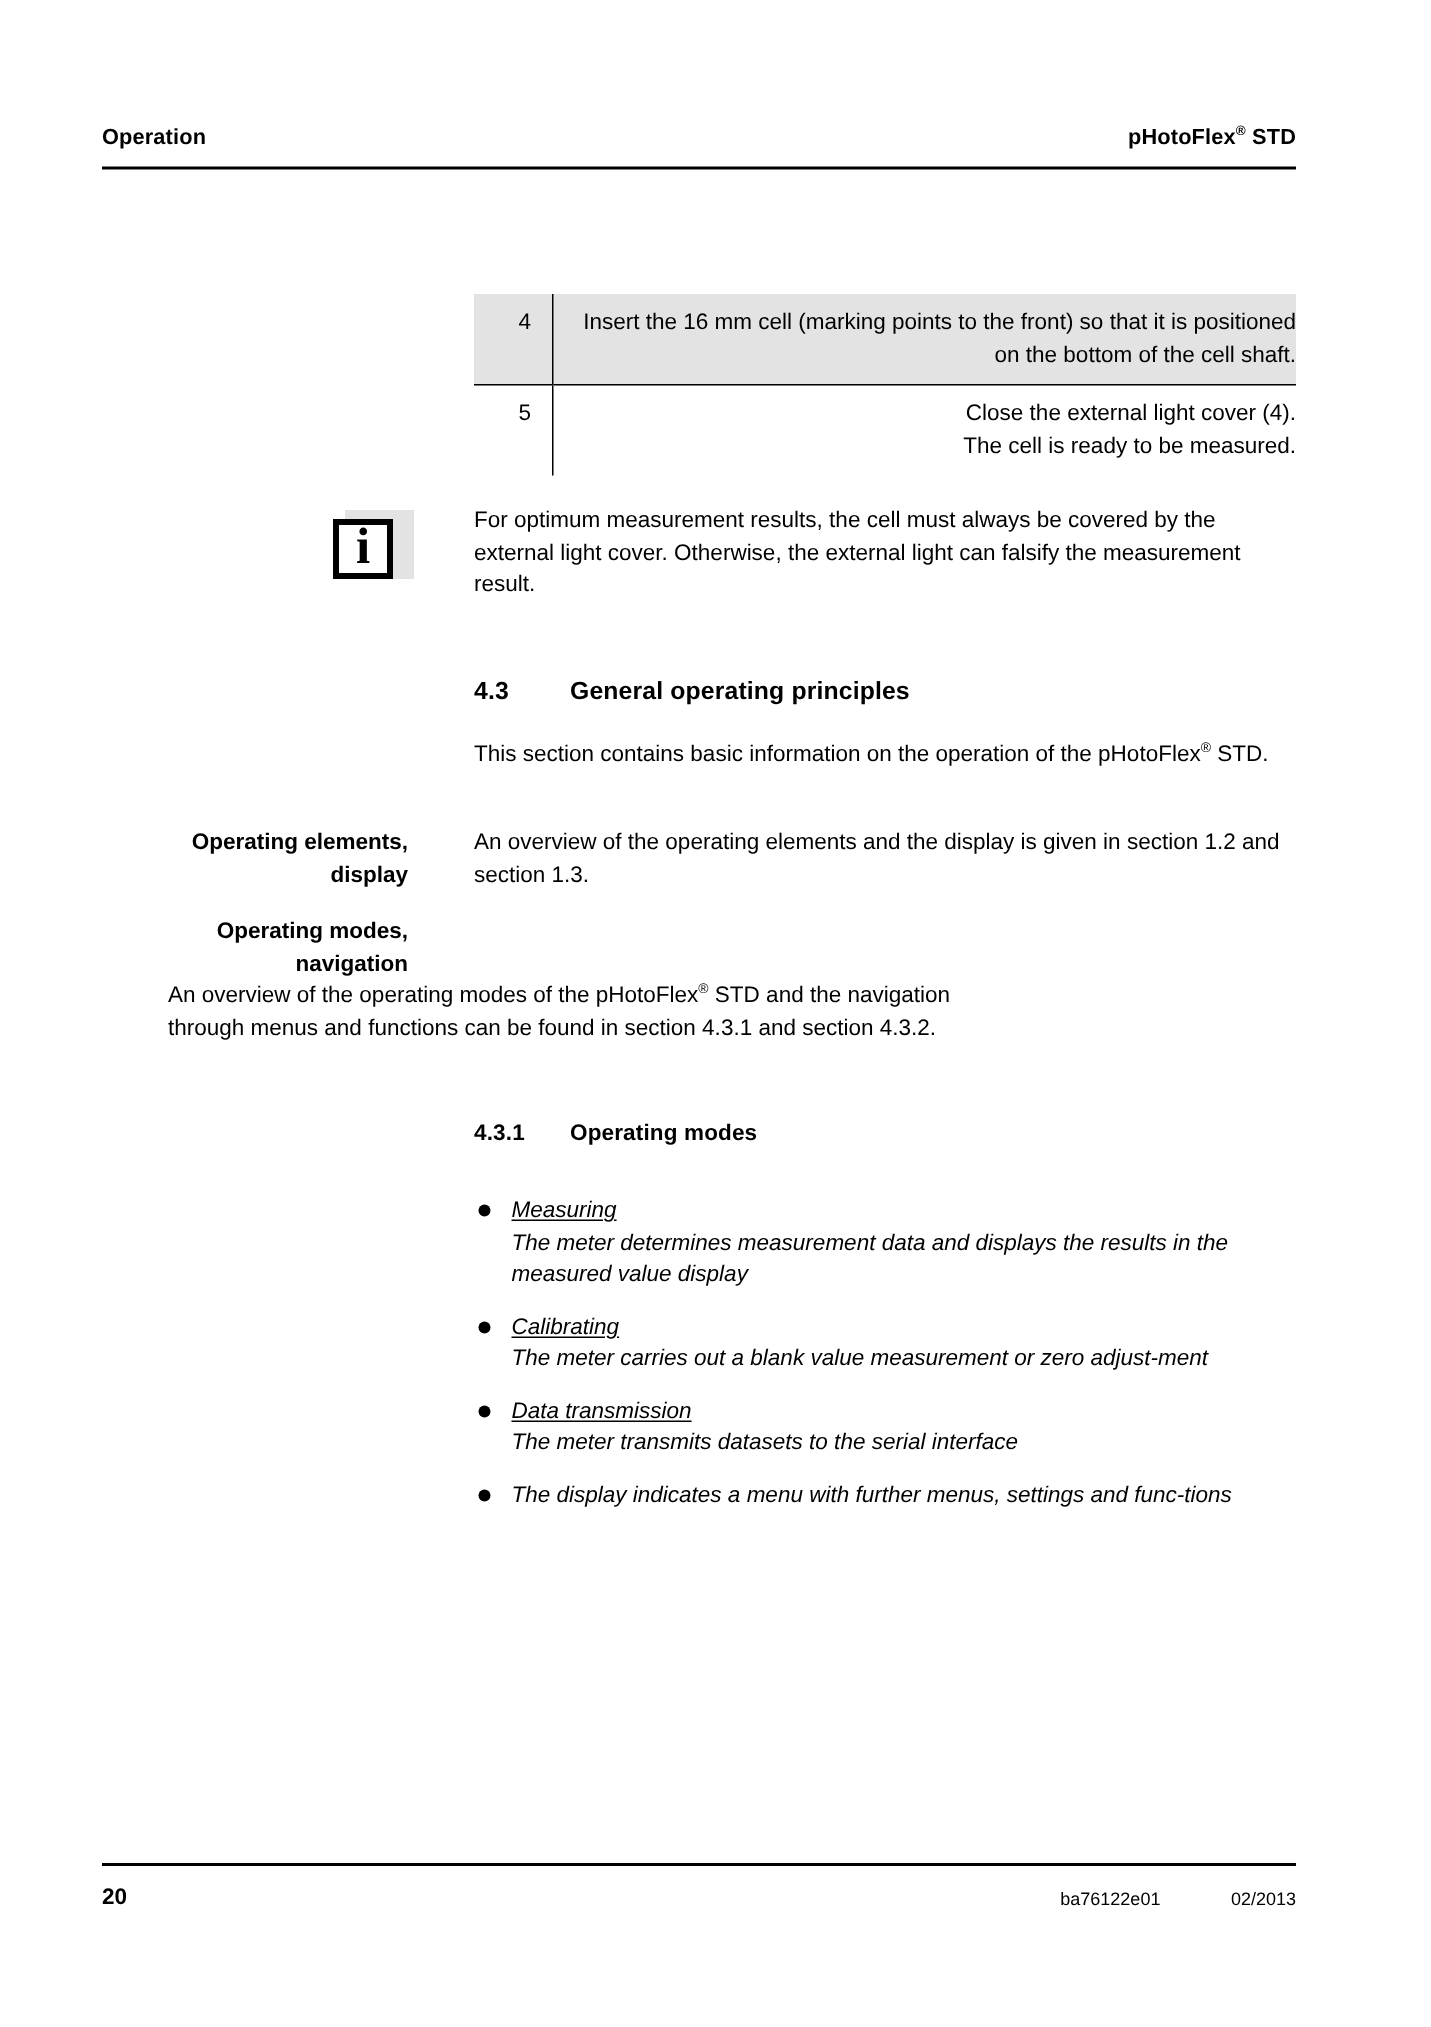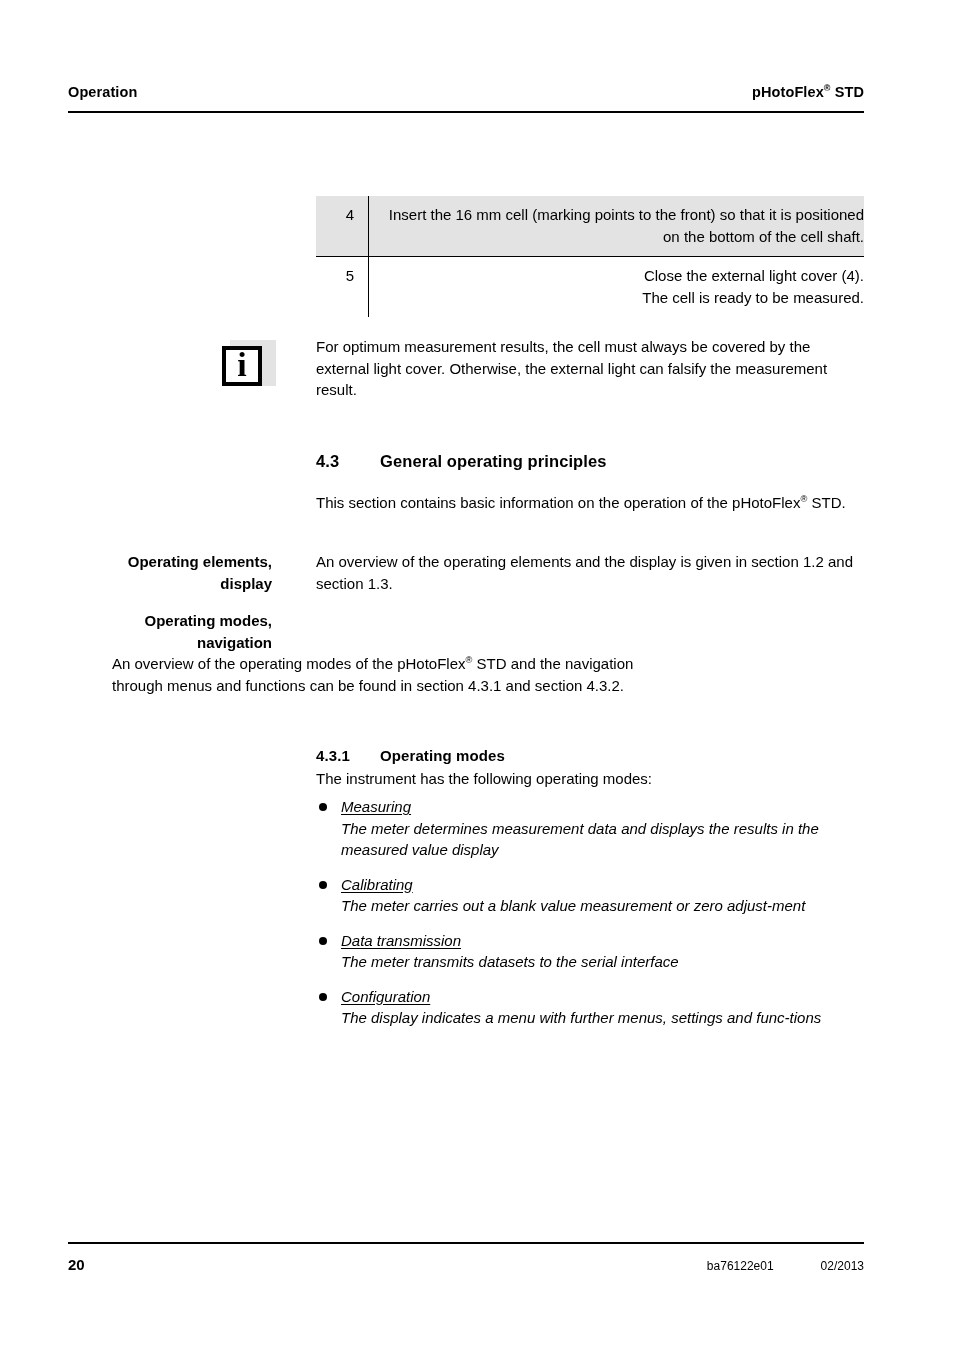--- a/index.html
+++ b/index.html
@@ -281,41 +281,39 @@
       <div>Operating modes,</div>
       <div>navigation</div>
     </div>
     <div class="text"><span>An overview of the operating modes of the pHotoFlex</span><sup>®</sup><span> STD and the navigation through menus and functions can be found in section 4.3.1 and section 4.3.2.</span></div>
   </div>
 
   <div class="h3" style="top:731px;margin-top:16px;">
     <span class="num">4.3.1</span><span>Operating modes</span>
   </div>
 
-  <div class="para" style="top:768px;">The instrument has the following operating modes:</div>
 
   <div class="bullets" style="top:796px;font-style:italic;">
     <div class="bullet-item">
       <span class="bullet-dot"></span>
       <div class="bullet-title">Measuring</div>
       <div>The meter determines measurement data and displays the results in the measured value display</div>
     </div>
     <div class="bullet-item">
       <span class="bullet-dot"></span>
       <div class="bullet-title">Calibrating</div>
       <div>The meter carries out a blank value measurement or zero adjust-ment</div>
     </div>
     <div class="bullet-item">
       <span class="bullet-dot"></span>
       <div class="bullet-title">Data transmission</div>
       <div>The meter transmits datasets to the serial interface</div>
     </div>
     <div class="bullet-item">
       <span class="bullet-dot"></span>
-      <div class="bullet-title">Configuration</div>
       <div>The display indicates a menu with further menus, settings and func-tions</div>
     </div>
   </div>
 
   <div class="footer-rule"></div>
   <div class="footer">
     <span class="page-no">20</span>
     <span class="meta">
       <span>ba76122e01</span>
       <span>02/2013</span>

